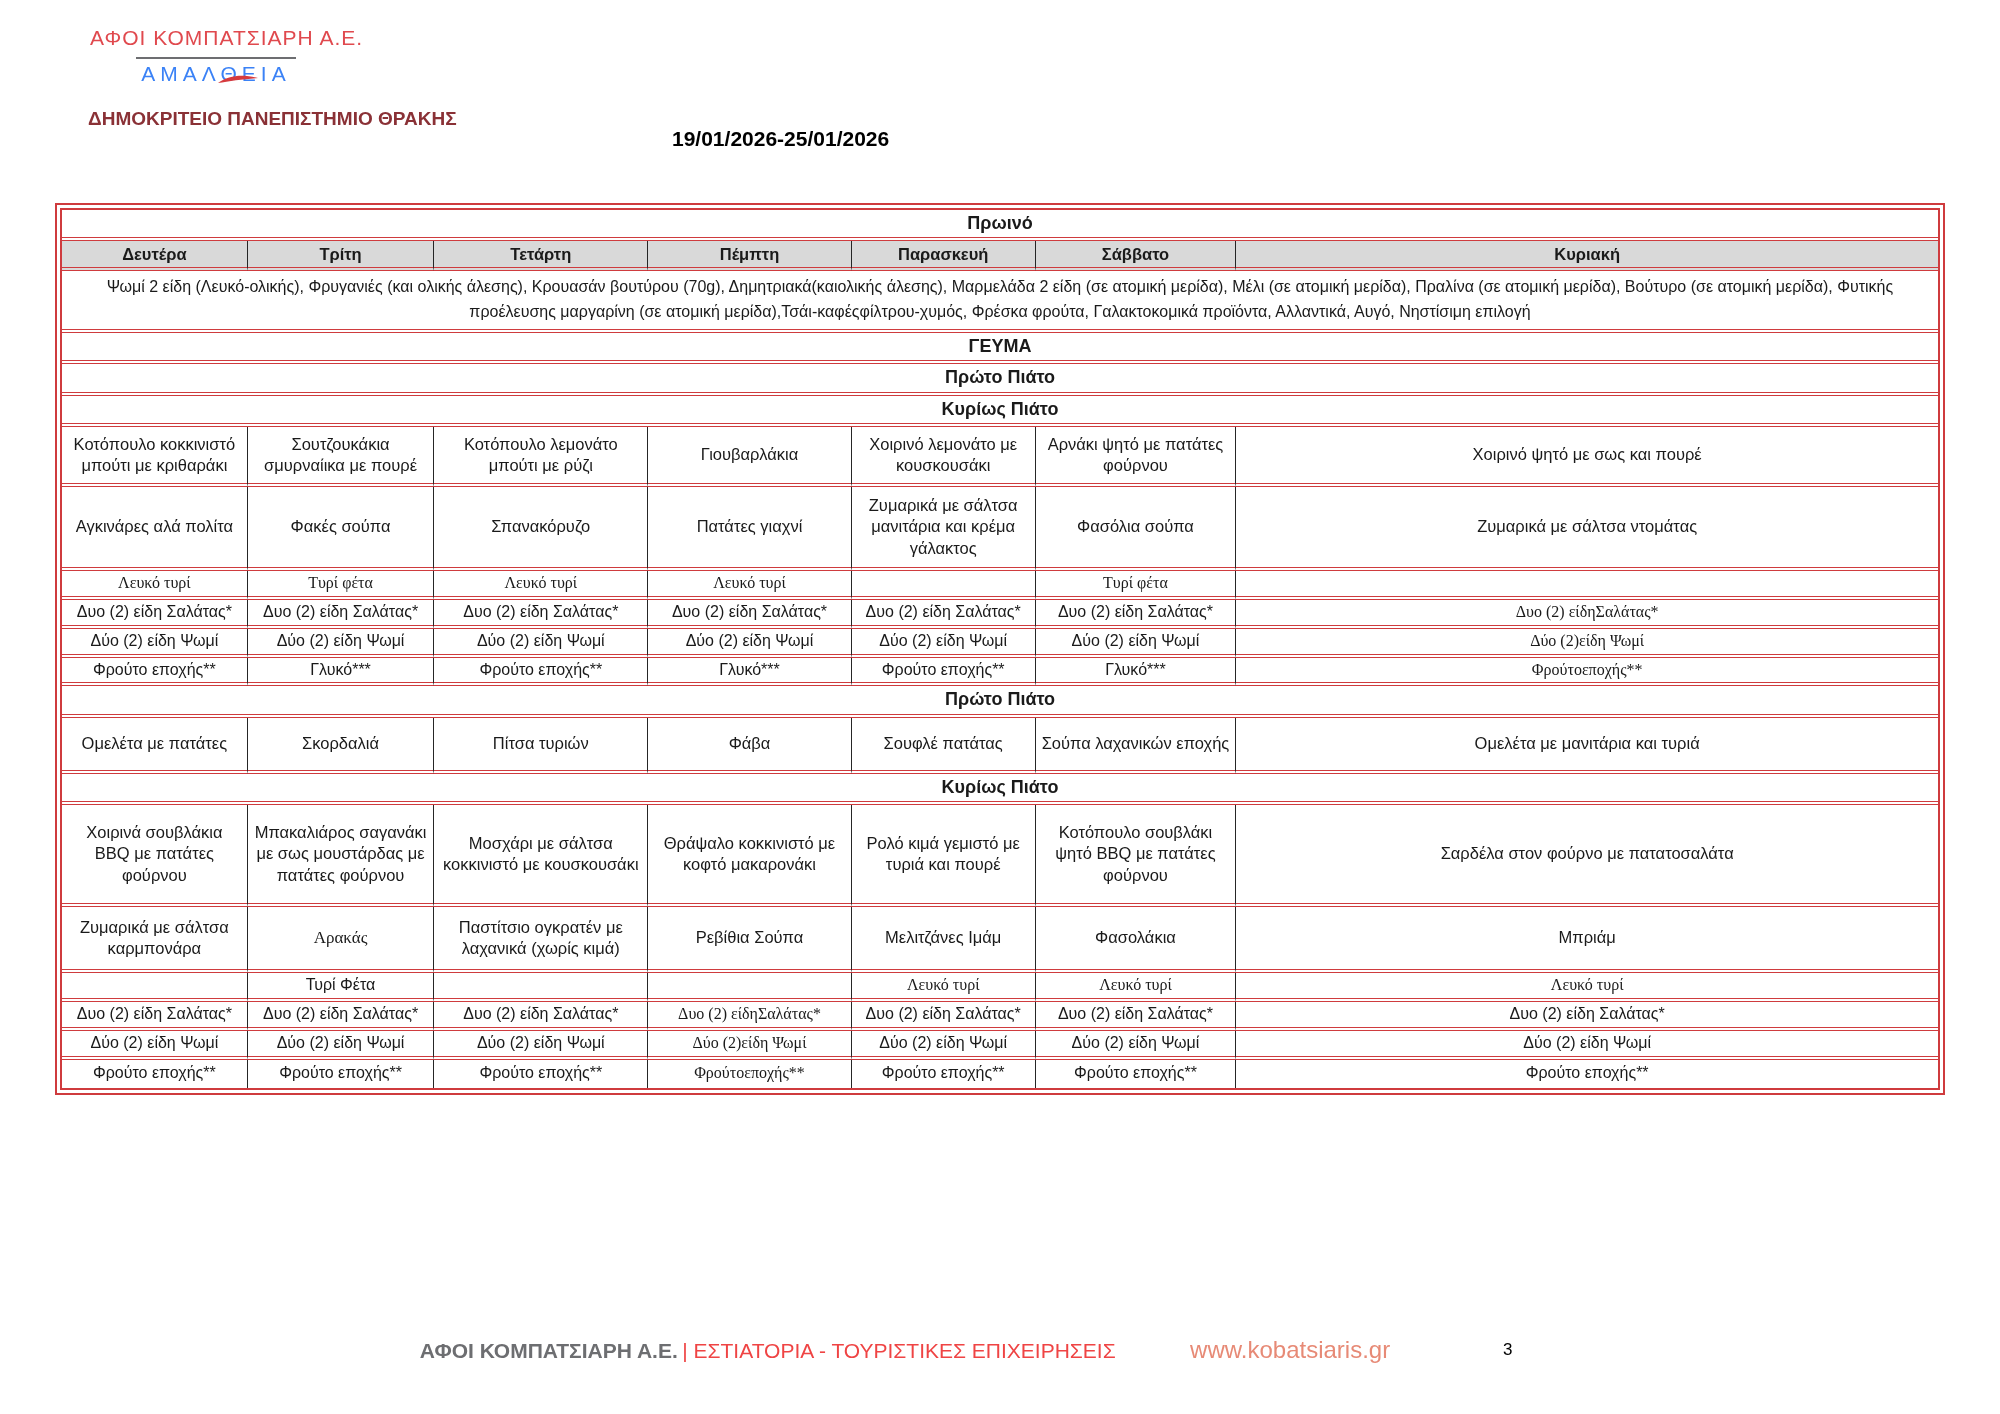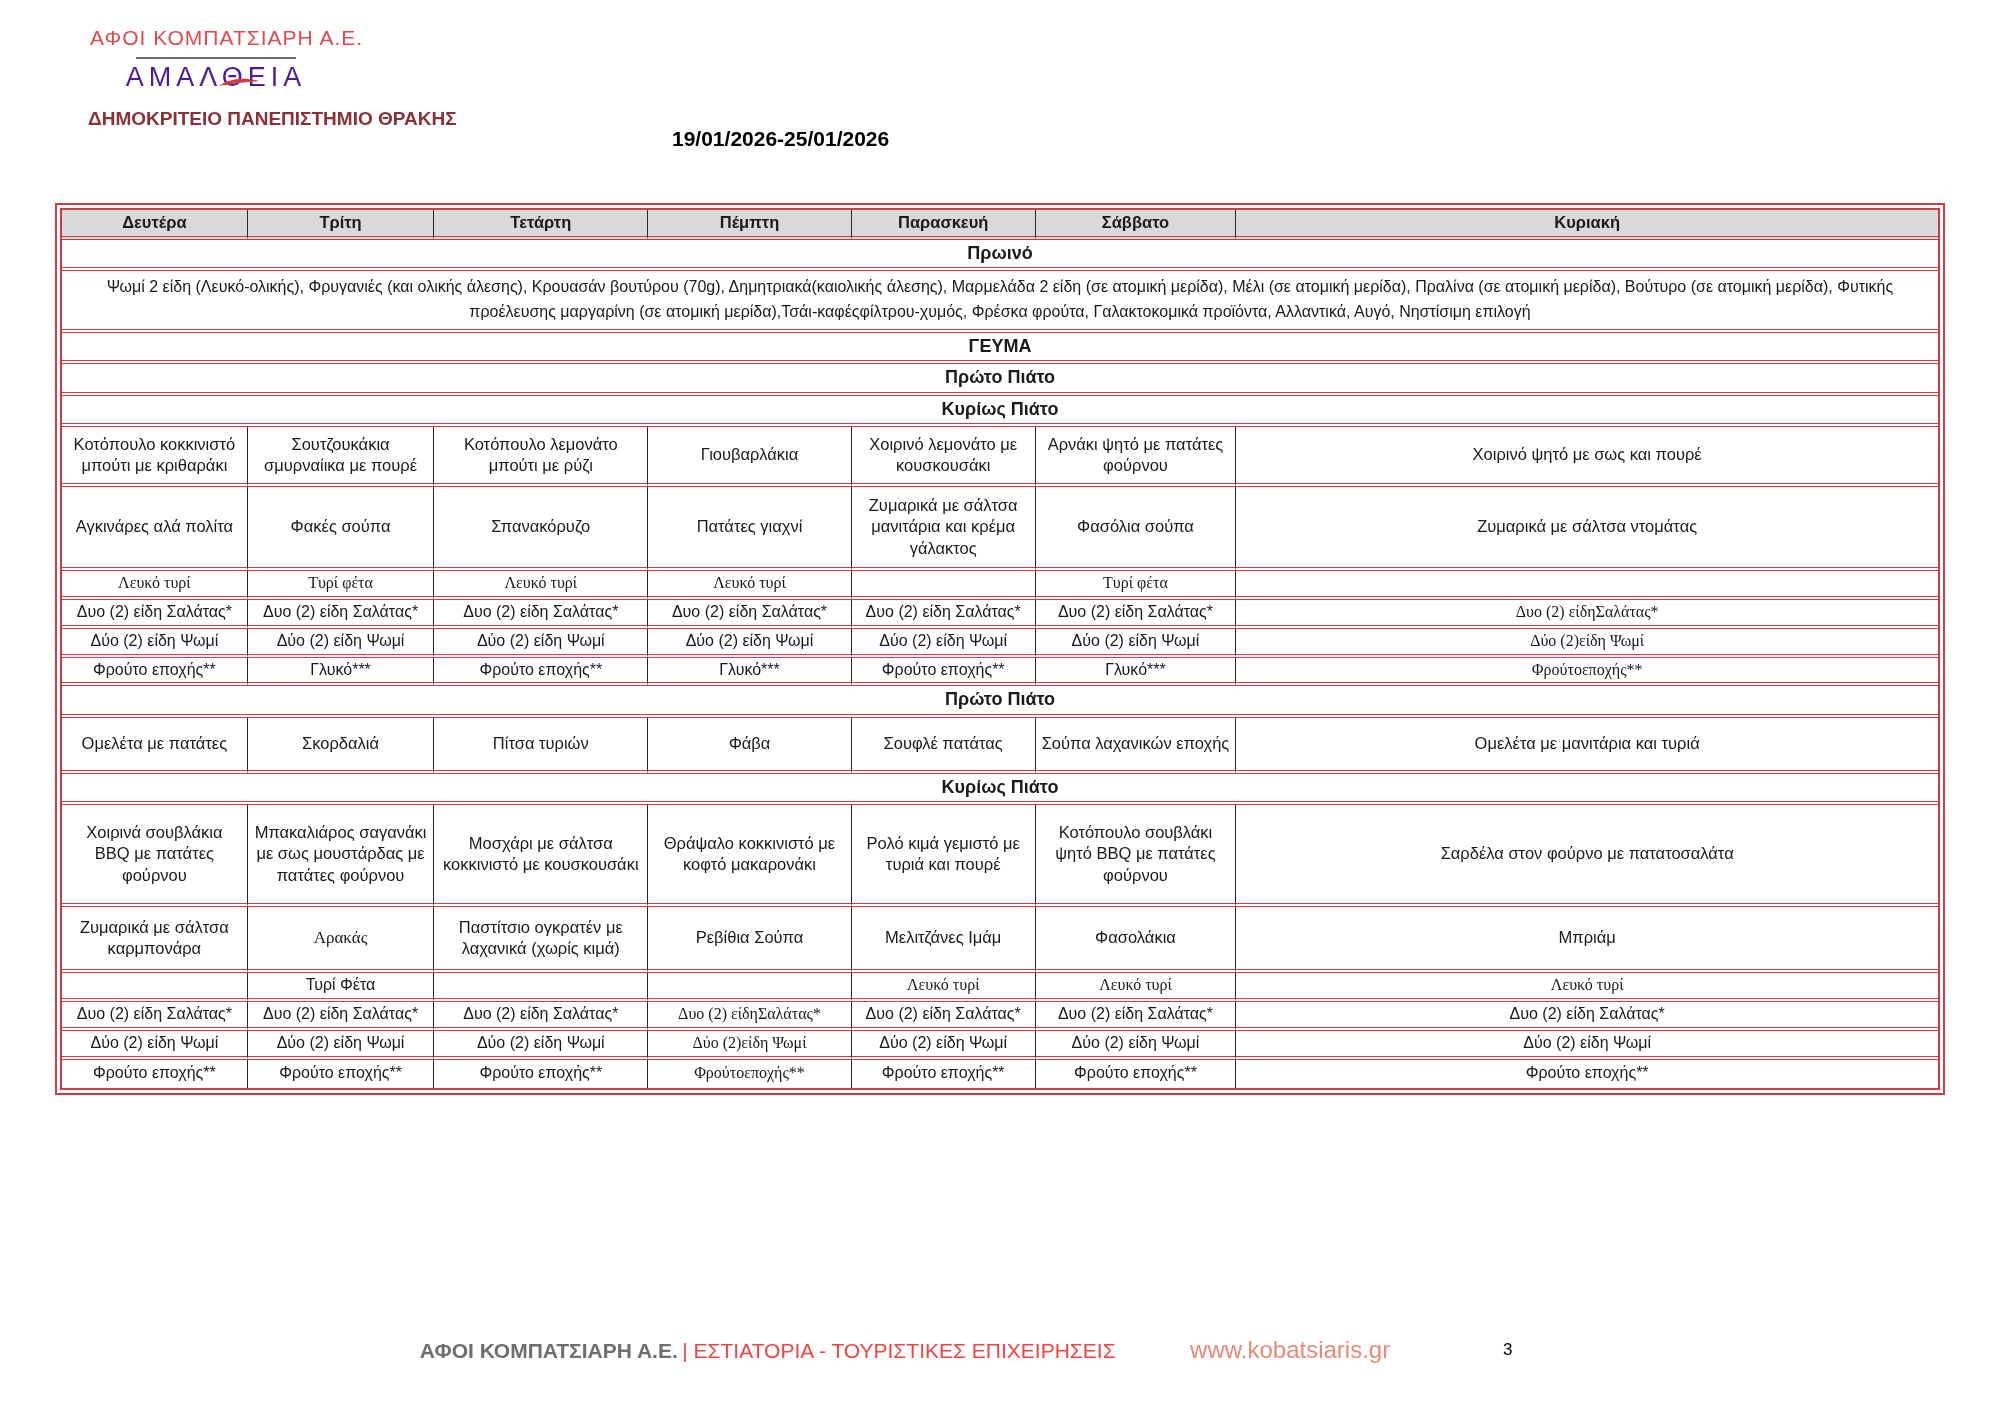--- a/index.html
+++ b/index.html
@@ -10,21 +10,21 @@
     font-family: "Liberation Sans", sans-serif;
     color: #1a1a1a;
     position: relative;
     overflow: hidden;
   }
 
   
   .logo { position: absolute; left: 90px; top: 26px; width: 252px; text-align: center; }
   .logo-company { color: #e0494e; font-size: 21px; letter-spacing: 1px; white-space: nowrap; }
   .logo-divider { width: 160px; height: 0; border-top: 2px solid #6d6e71; margin: 7px auto 3px auto; }
-  .logo-brand { position: relative; display: inline-block; color: #4c1d95; font-size: 27px; letter-spacing: 5px; white-space: nowrap; }
+  .logo-brand { position: relative; display: inline-block; color: #3b82f6; font-size: 21px; letter-spacing: 5px; white-space: nowrap; }
   .logo-swoosh { position: absolute; left: 51%; top: 42%; width: 42px; height: 14px; }
 
   
   .uni-title { position: absolute; left: 88px; top: 108px; font-weight: bold; font-size: 19px; color: #8a3136; white-space: nowrap; }
   .date-range { position: absolute; left: 672px; top: 127px; font-weight: bold; font-size: 21px; color: #000; white-space: nowrap; }
 
   
   table.menu {
     position: absolute; left: 55px; top: 203px; width: 1890px;
     border-collapse: separate; border-spacing: 0;
@@ -77,33 +77,33 @@
     <col style="width:9.9%">
       <col style="width:9.95%">
       <col style="width:11.4%">
       <col style="width:10.85%">
     <col style="width:9.8%">
       <col style="width:10.7%">
       <col style="width:37.4%">
   </colgroup>
   <tbody>
 
+    <tr style="height:28px">
+      <td class="section" colspan="7">Πρωινό</td>
+    </tr>
+
     <tr style="height:30px">
       <th>Δευτέρα</th>
       <th>Τρίτη</th>
       <th>Τετάρτη</th>
       <th>Πέμπτη</th>
       <th>Παρασκευή</th>
       <th>Σάββατο</th>
       <th>Κυριακή</th>
     </tr>
-
-    <tr style="height:28px">
-      <td class="section" colspan="7">Πρωινό</td>
-    </tr>
     <tr style="height:60px">
       <td class="bktext" colspan="7">Ψωμί 2 είδη (Λευκό-ολικής), Φρυγανιές (και ολικής άλεσης), Κρουασάν βουτύρου (70g), Δημητριακά(καιολικής άλεσης), Μαρμελάδα 2 είδη (σε ατομική μερίδα), Μέλι (σε ατομική μερίδα), Πραλίνα (σε ατομική μερίδα), Βούτυρο (σε ατομική μερίδα), Φυτικής προέλευσης μαργαρίνη (σε ατομική μερίδα),Τσάι-καφέςφίλτρου-χυμός, Φρέσκα φρούτα, Γαλακτοκομικά προϊόντα, Αλλαντικά, Αυγό, Νηστίσιμη επιλογή</td>
     </tr>
 
     <tr style="height:28px">
       <td class="section" colspan="7">ΓΕΥΜΑ</td>
     </tr>
     <tr style="height:28px">
       <td class="section" colspan="7">Πρώτο Πιάτο</td>
     </tr>

